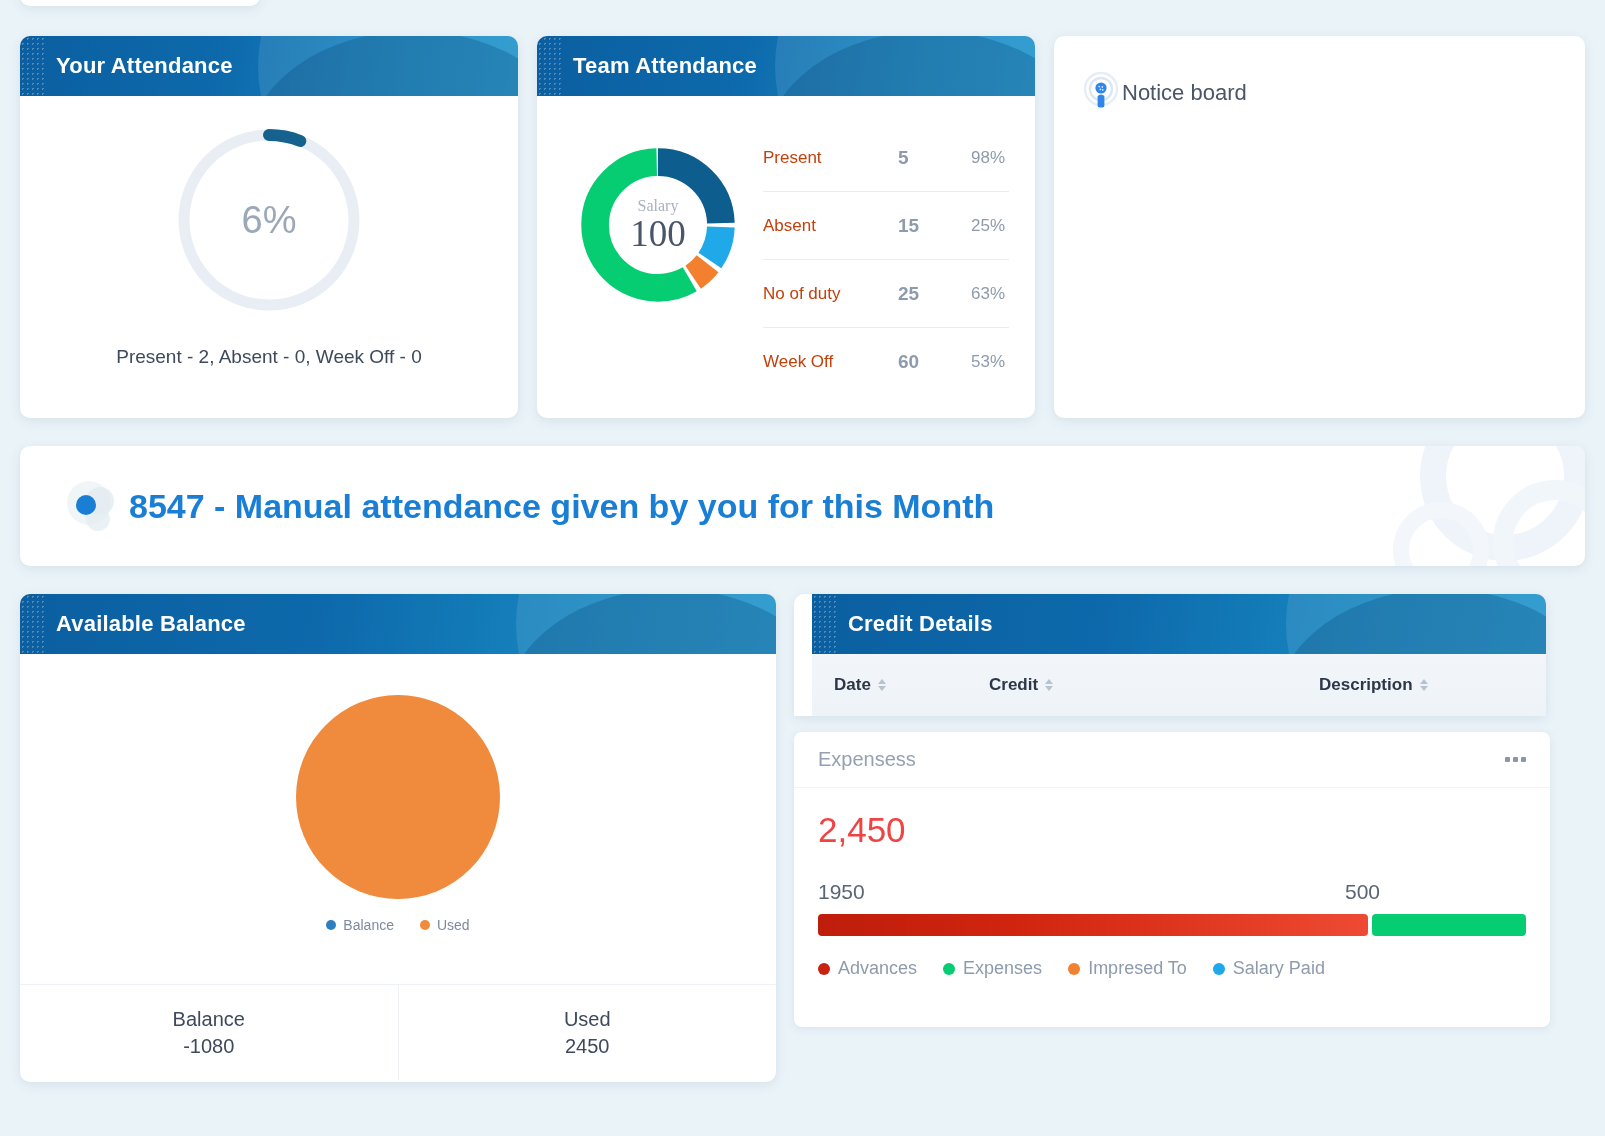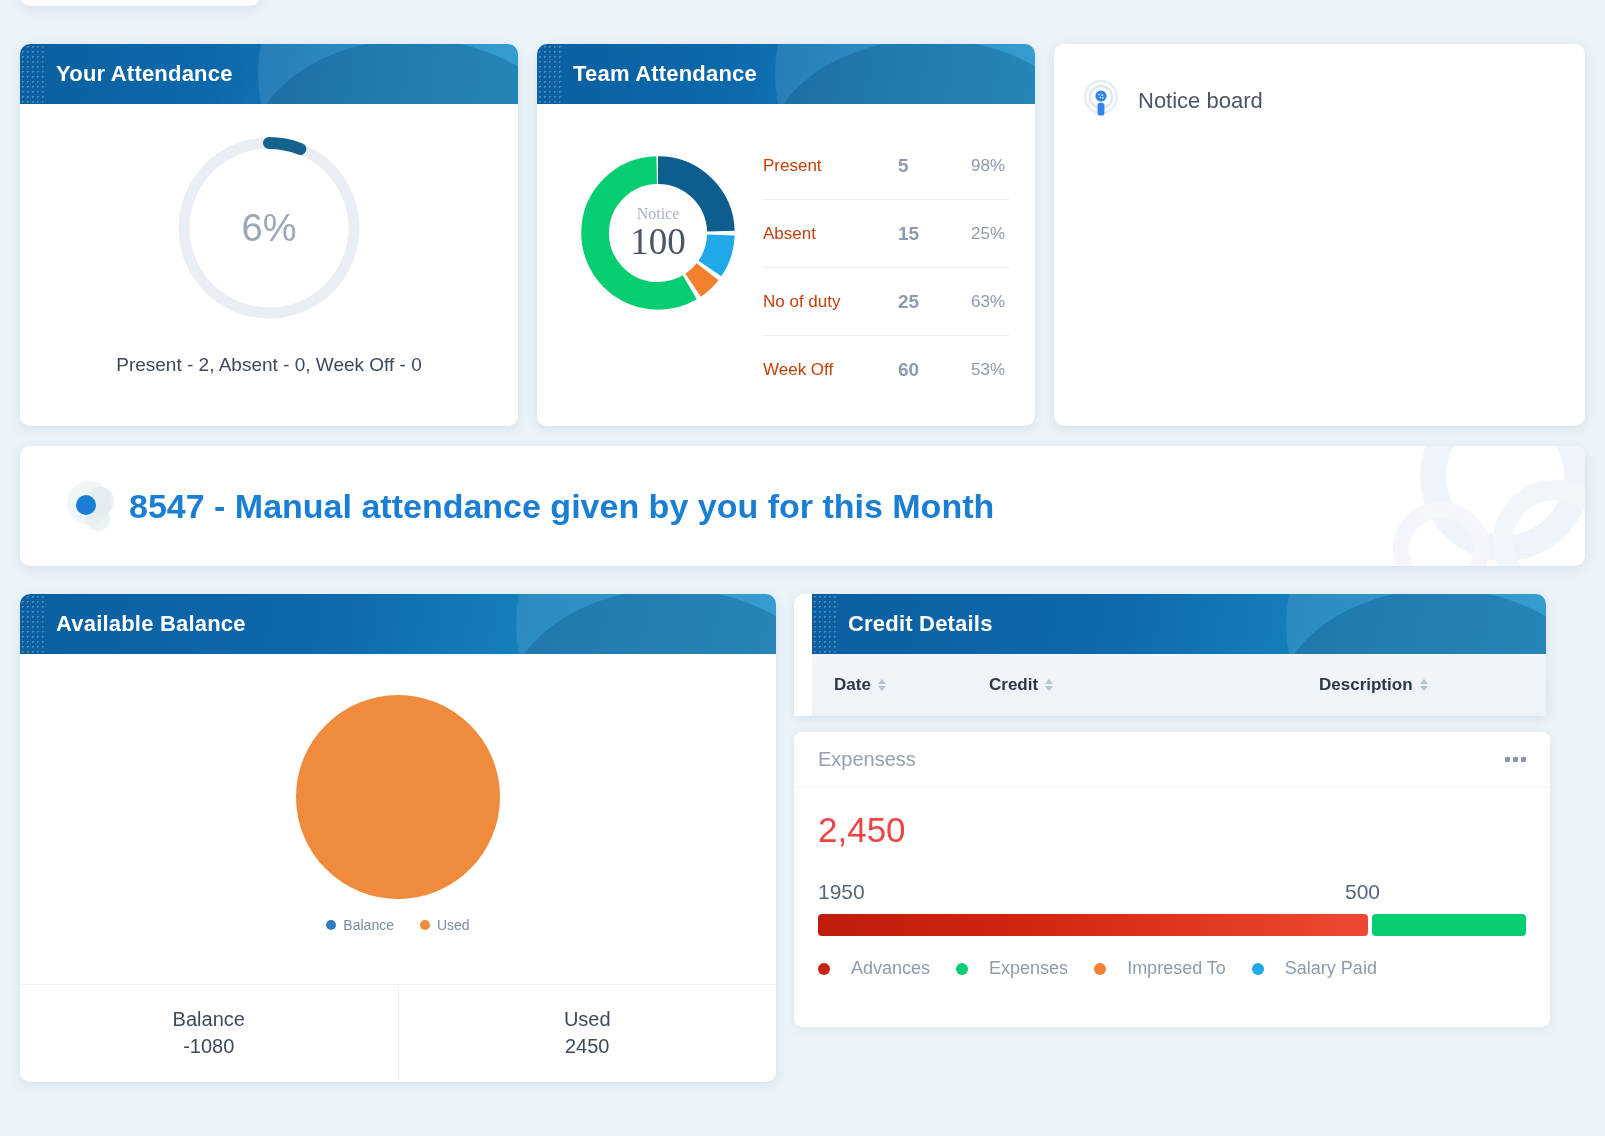--- a/index.html
+++ b/index.html
@@ -69,21 +69,21 @@
   #top-stub {
     position: absolute;
     left: 20px; top: -36px;
     width: 240px; height: 42px;
     background: #ffffff;
     border-radius: 10px;
     box-shadow: 0 3px 12px rgba(40,80,120,.10);
   }
 
   
-  #row1 { position: absolute; left: 20px; top: 44px; width: 1270px; height: 382px; }
+  #row1 { position: absolute; left: 20px; top: 36px; width: 1270px; height: 382px; }
 
   #your-attendance { position: absolute; left: 0; top: 0; width: 498px; height: 382px; }
   #team-attendance { position: absolute; left: 517px; top: 0; width: 498px; height: 382px; }
   #notice-board    { position: absolute; left: 1034px; top: 0; width: 531px; height: 382px; }
 
   .ring-wrap {
     display: flex; flex-direction: column; align-items: center;
     padding-top: 28px;
   }
   .ring-box { position: relative; width: 192px; height: 192px; }
@@ -117,21 +117,21 @@
   }
   .stat-row:last-child { border-bottom: none; }
   .stat-name { width: 135px; font-size: 17px; color: #c2410c; }
   .stat-count { width: 70px; font-size: 19px; font-weight: bold; color: #8e9bac; text-align: left; }
   .stat-pct { flex: 1; font-size: 17px; color: #8e9bac; text-align: right; padding-right: 4px; }
 
   
   #notice-board { padding: 0; }
   .notice-inner { display: flex; align-items: center; padding: 36px 0 0 26px; }
   .notice-icon { width: 42px; height: 42px; flex: none; }
-  .notice-title { margin-left: 16px; font-size: 22px; color: #4a5568; }
+  .notice-title { font-size: 22px; color: #4a5568; }
 
   
   #banner {
     position: absolute; left: 20px; top: 446px; width: 1565px; height: 120px;
     background: #ffffff; border-radius: 10px;
     box-shadow: 0 3px 12px rgba(40,80,120,.10);
     overflow: hidden;
     display: flex; align-items: center;
   }
   .banner-deco { position: absolute; right: 0; top: 0; bottom: 0; width: 330px; z-index: 0; }
@@ -225,21 +225,21 @@
     flex: 0 0 calc(78% - 2px);
     border-radius: 4px;
     background: linear-gradient(90deg, #bf1d0c 0%, #d0240f 35%, #e13821 70%, #ee4a33 100%);
   }
   .seg-b {
     flex: 1;
     border-radius: 4px;
     background: #06cc72;
   }
   .exp-legend { display: flex; gap: 26px; margin-top: 22px; }
-  .exp-legend .lg-item { font-size: 18px; color: #8e9bac; gap: 21px; }
+  .exp-legend .lg-item { font-size: 18px; color: #8e9bac; gap: 8px; }
   .exp-legend .lg-dot { width: 12px; height: 12px; }
 </style>
 </head>
 <body>
 
 <div id="top-stub"></div>
 
 <div id="row1">
 
   <div class="card" id="your-attendance">
@@ -272,21 +272,21 @@
       <div class="donut-col">
         <div class="donut-box">
           <svg width="166" height="166" viewBox="0 0 42 42">
 
             <circle cx="21" cy="21" r="15.915" fill="none" stroke="#0d5d8f" stroke-width="7" stroke-dasharray="24.5 75.5" stroke-dashoffset="0" transform="rotate(-90 21 21)"></circle>
             <circle cx="21" cy="21" r="15.915" fill="none" stroke="#1fa9e8" stroke-width="7" stroke-dasharray="9 91" stroke-dashoffset="-25.5" transform="rotate(-90 21 21)"></circle>
             <circle cx="21" cy="21" r="15.915" fill="none" stroke="#f2802f" stroke-width="7" stroke-dasharray="5 95" stroke-dashoffset="-35.5" transform="rotate(-90 21 21)"></circle>
             <circle cx="21" cy="21" r="15.915" fill="none" stroke="#06cc72" stroke-width="7" stroke-dasharray="58 42" stroke-dashoffset="-41.5" transform="rotate(-90 21 21)"></circle>
           </svg>
           <div class="donut-center">
-            <span class="t-lbl">Notice</span>
+            <span class="t-lbl">Salary</span>
             <span class="t-val">100</span>
           </div>
         </div>
       </div>
       <div class="stat-col">
         <div class="stat-row">
           <span class="stat-name">Present</span>
           <span class="stat-count">5</span>
           <span class="stat-pct">98%</span>
         </div>

